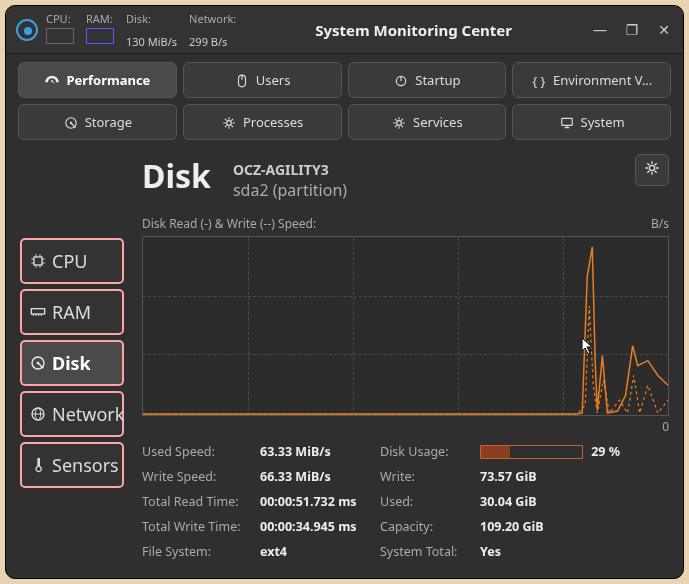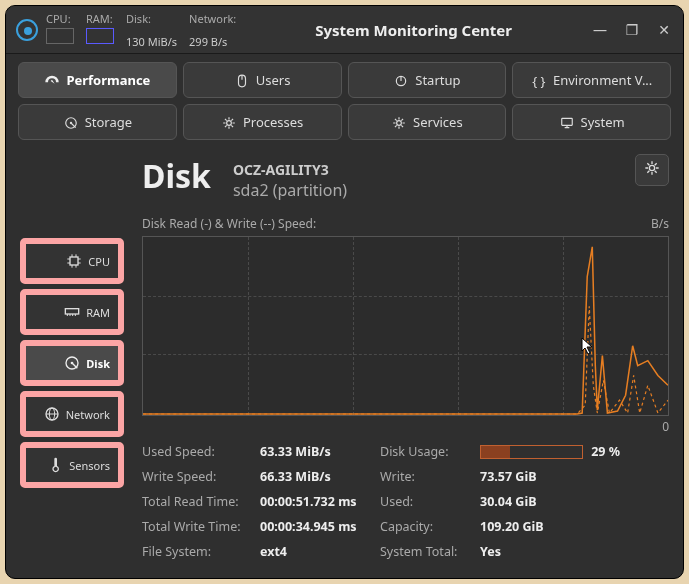--- a/index.html
+++ b/index.html
@@ -104,30 +104,29 @@
   .sidebar {
     width: 104px;
     display: flex;
     flex-direction: column;
     gap: 5px;
     margin-top: 84px;
     flex-shrink: 0;
   }
   .side-item {
     background: #333;
-    border: 6px solid #fca5a5;
+    border: 2px solid #fca5a5;
     border-radius: 5px;
     color: #ddd;
-    font-size: 11px;
+    font-size: 18px;
     padding: 9px 8px;
     display: flex;
     align-items: center;
     gap: 6px;
     cursor: pointer;
-    justify-content: flex-end;
   }
   .side-item.active {
     background: #4a4a4a;
     font-weight: bold;
     color: #fff;
   }
   .main {
     flex: 1;
     padding-left: 18px;
   }

